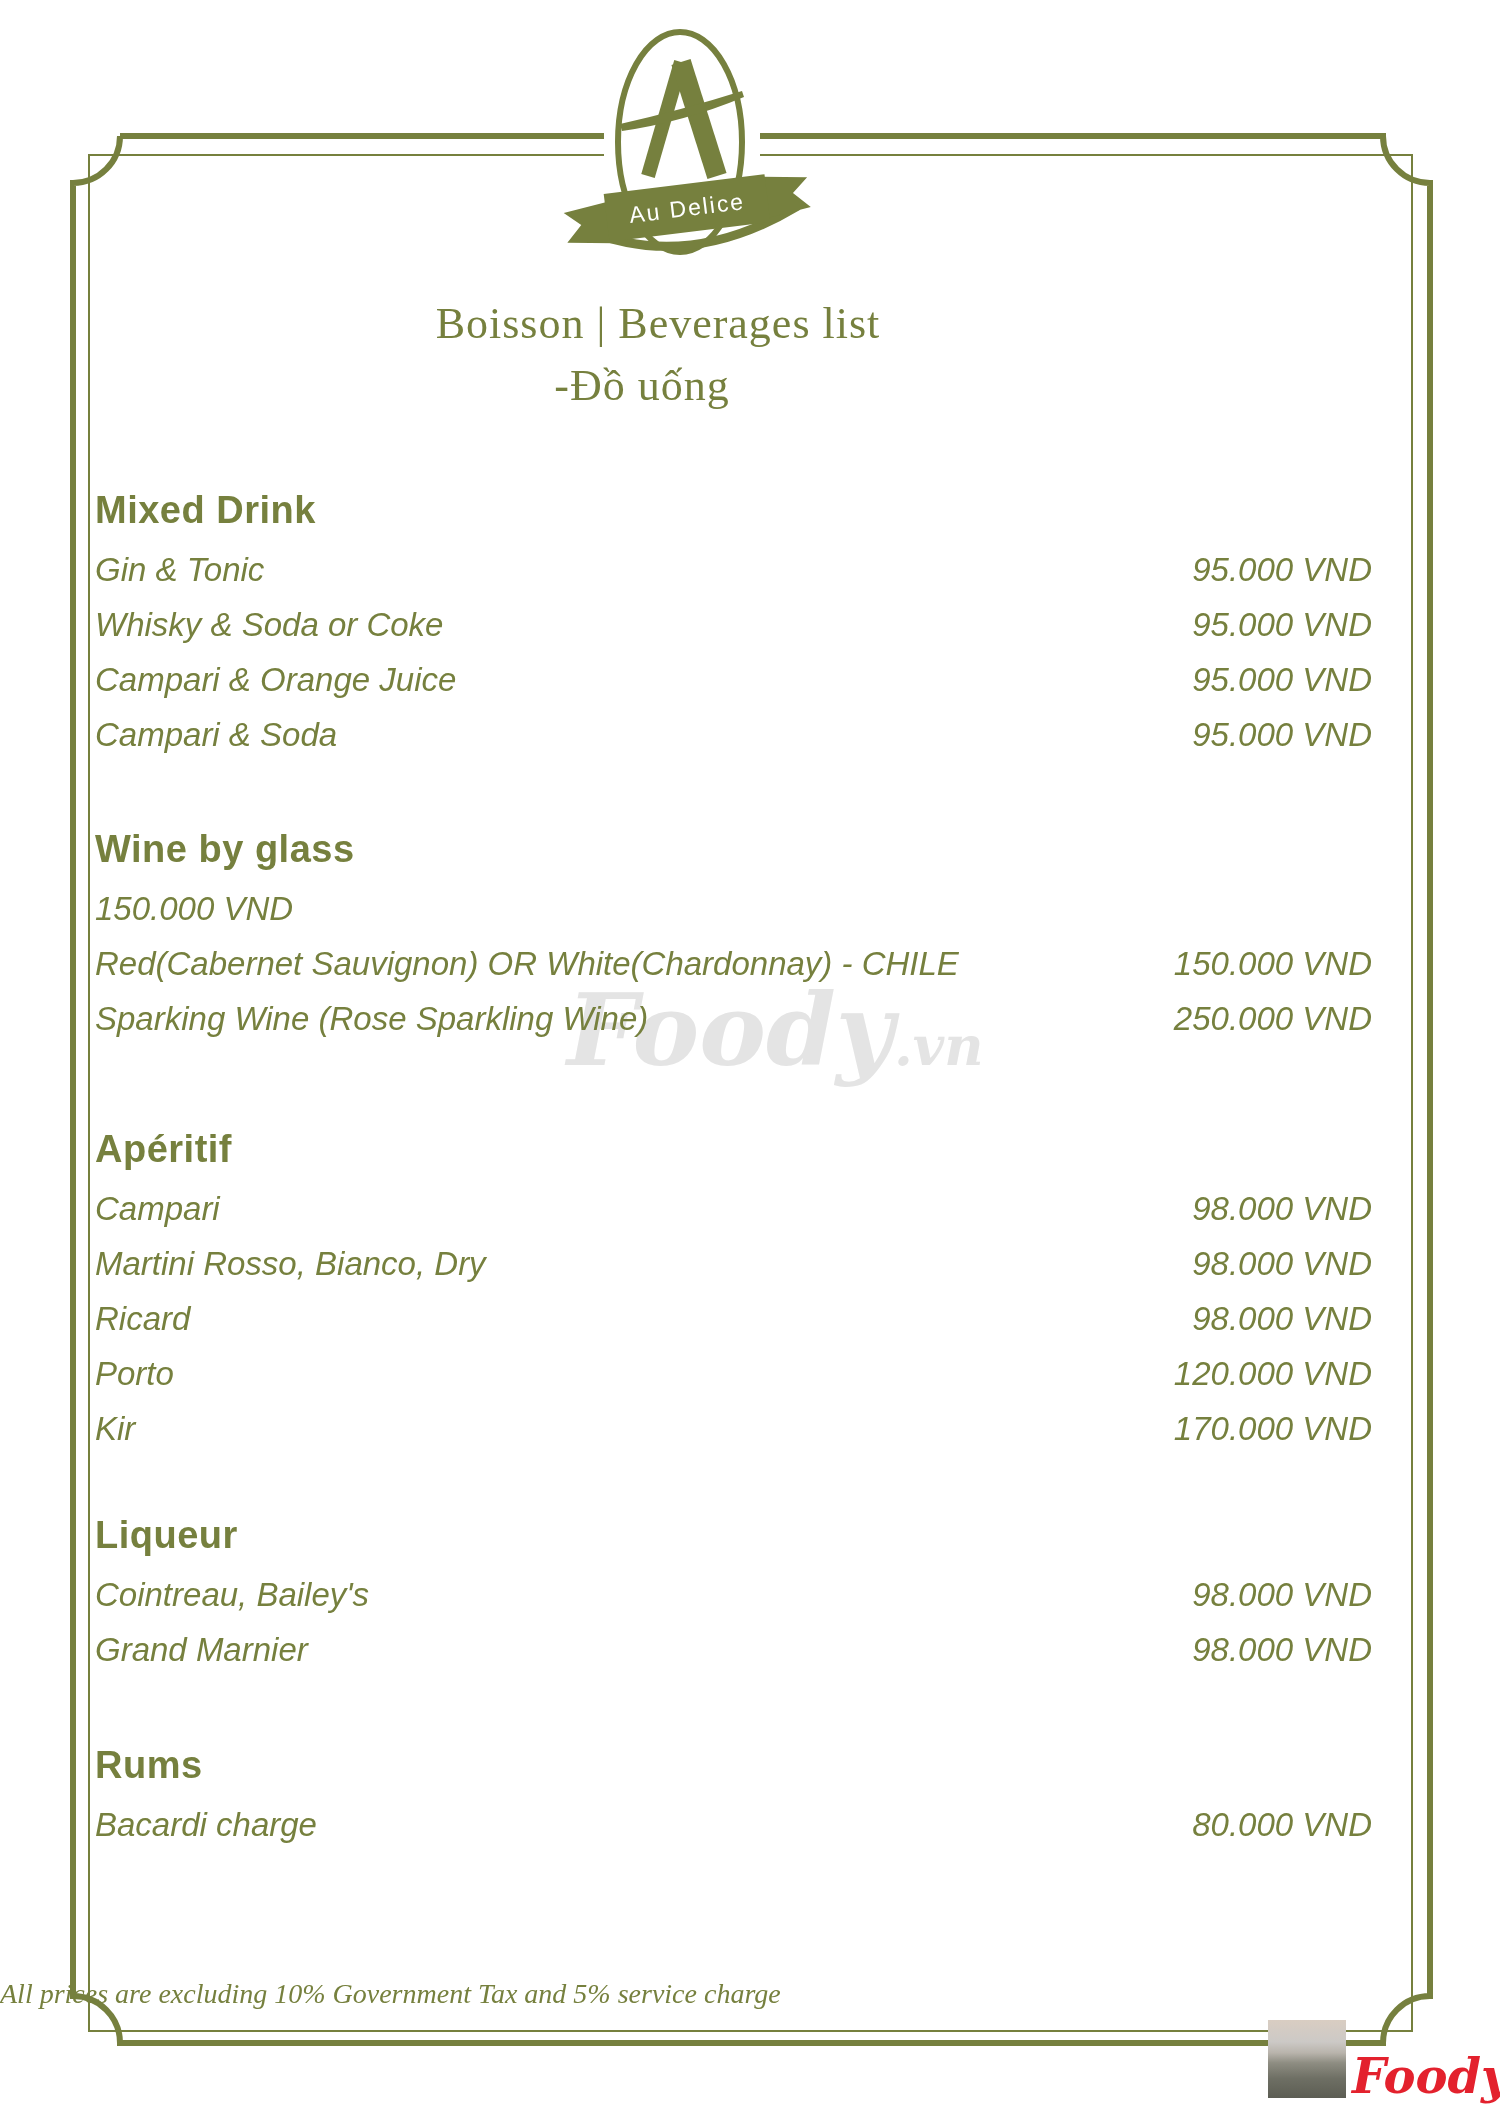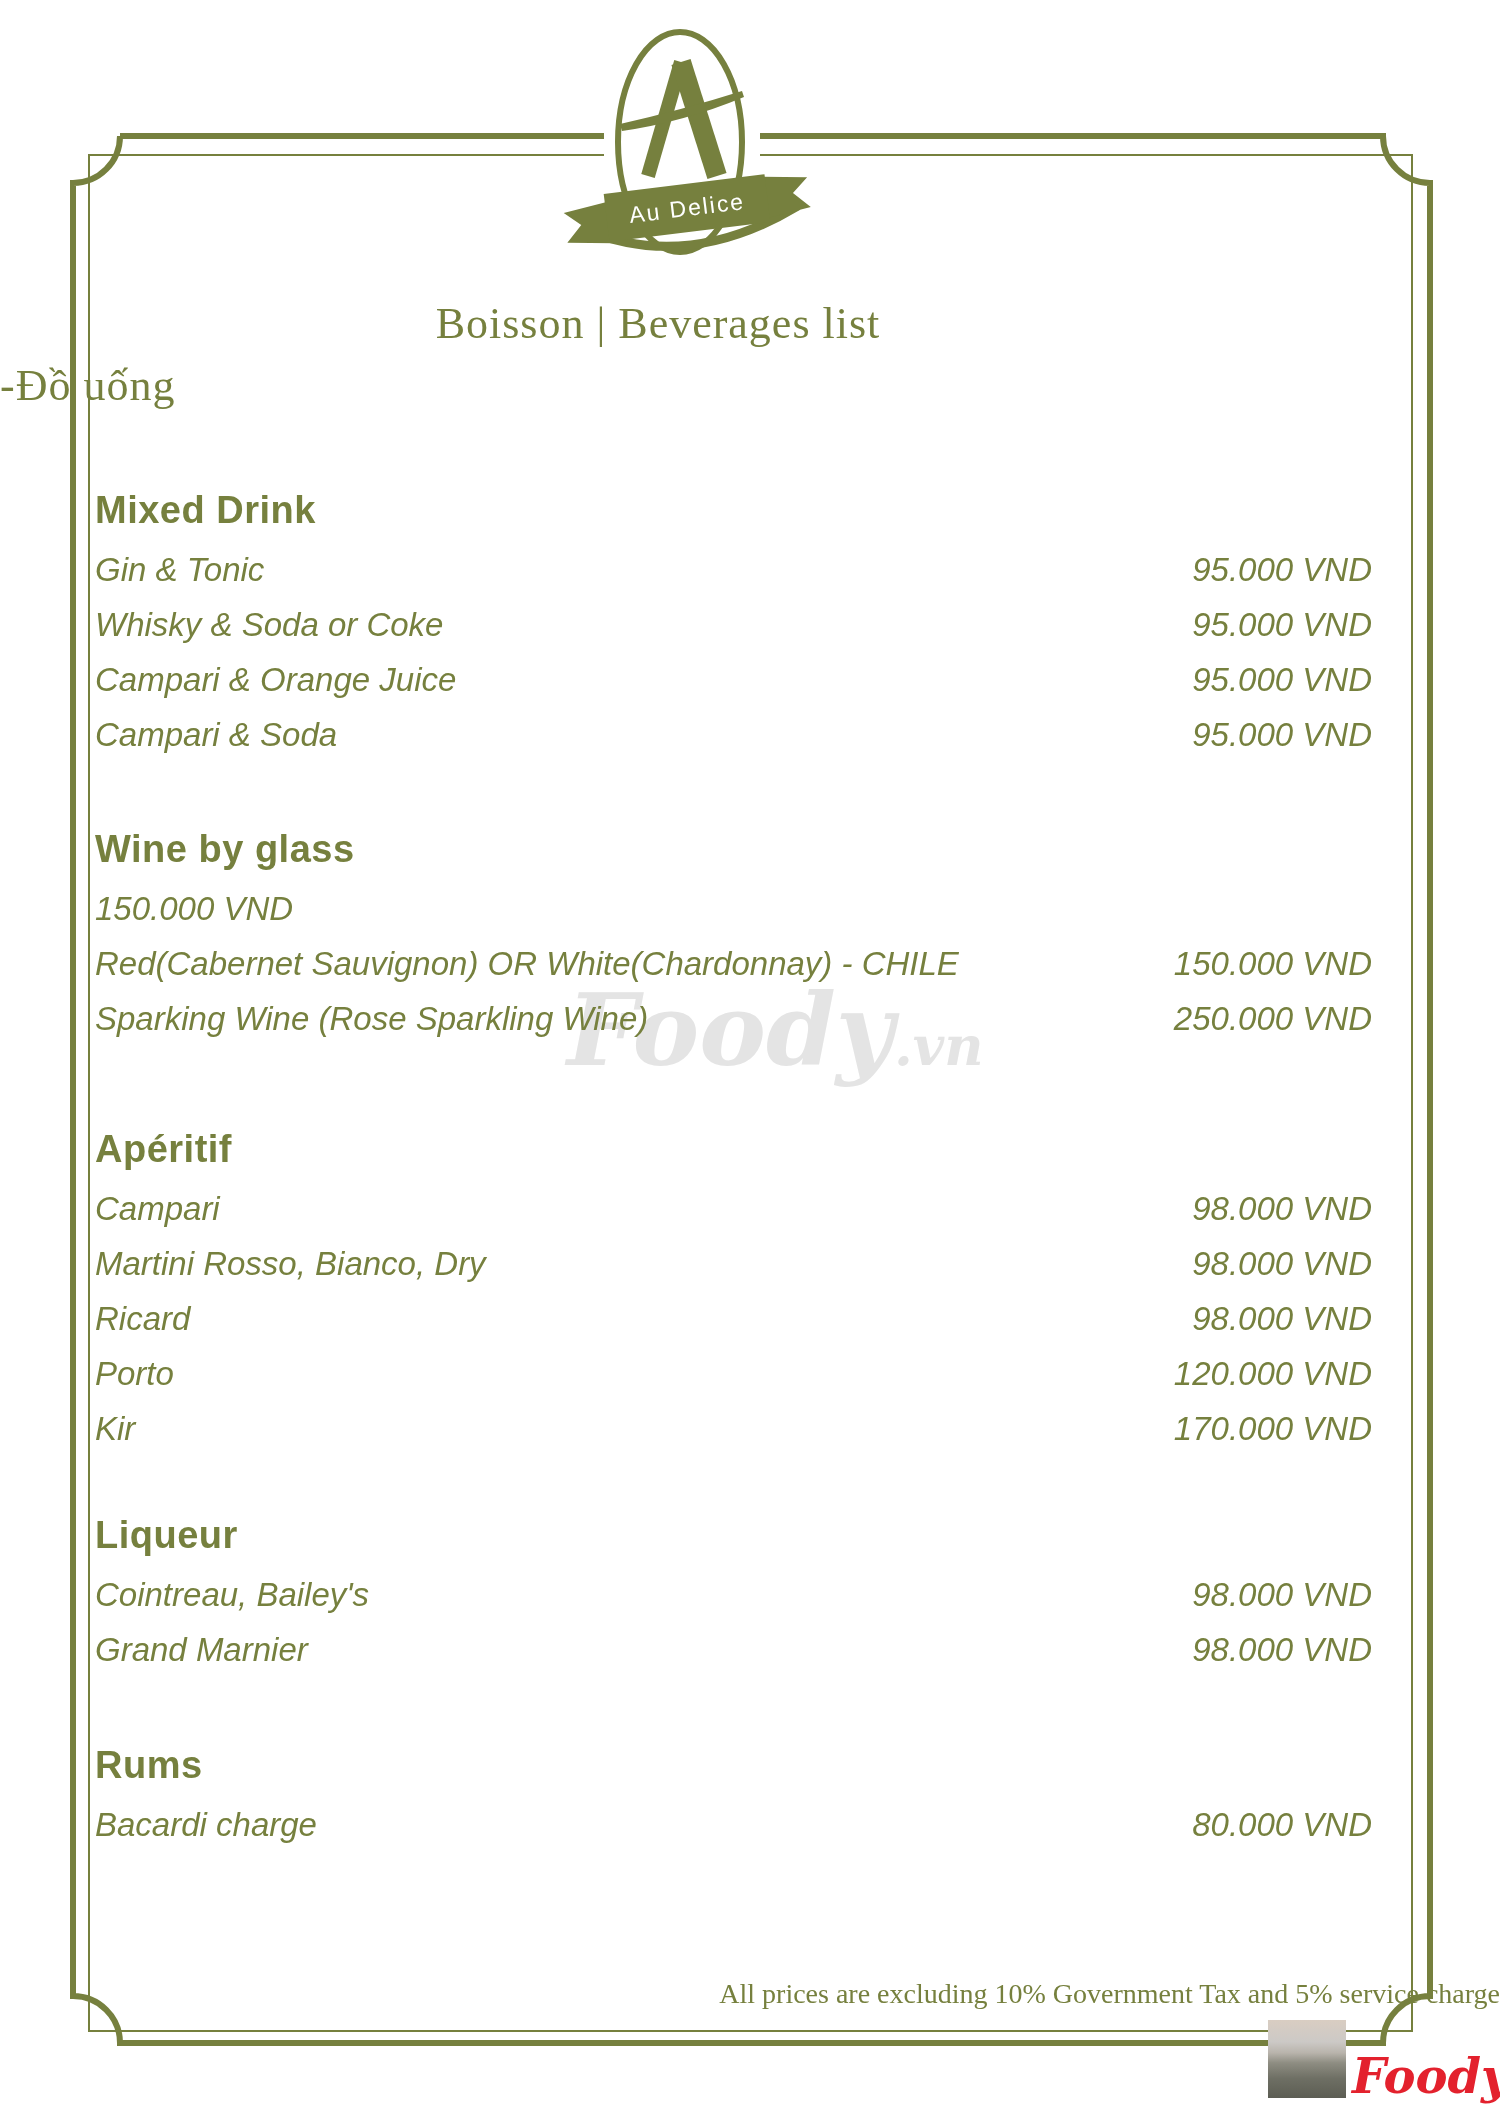--- a/index.html
+++ b/index.html
@@ -13,21 +13,21 @@
     font-family:"Liberation Sans",sans-serif;overflow:hidden;
   }
   .frame-svg{position:absolute;left:0;top:0;z-index:1;}
   
   .title-1{
     position:absolute;top:298px;left:0;width:1316px;text-align:center;
     font-family:"Liberation Serif",serif;font-size:44px;color:var(--olive);
     letter-spacing:1px;z-index:3;
   }
   .title-2{
-    position:absolute;top:360px;left:0;width:1284px;
+    position:absolute;top:360px;left:0;width:1284px;text-align:center;
     font-family:"Liberation Serif",serif;font-size:44px;color:var(--olive);
     letter-spacing:1px;z-index:3;
   }
   
   .menu-section{
     position:absolute;left:7px;width:1500px;box-sizing:border-box;
     padding:0 135px 0 88px;z-index:3;
   }
   .sec-h{
     margin:0 0 14px 0;font-size:38px;font-weight:bold;line-height:46px;
@@ -46,22 +46,22 @@
   #sec-rums{top:1742px;}
   
   .watermark{
     position:absolute;left:567px;top:980px;z-index:2;color:var(--wm);
     font-family:"DejaVu Serif",serif;font-style:italic;font-weight:bold;
     font-size:100px;line-height:100px;white-space:nowrap;
   }
   .watermark .wm-suffix{font-size:54px;}
   
   .footer-note{
-    position:absolute;top:1978px;left:0;width:1500px;text-align:right;
-    font-family:"Liberation Serif",serif;font-size:28px;
+    position:absolute;top:1978px;left:0;width:1500px;text-align:left;
+    font-family:"Liberation Serif",serif;font-style:italic;font-size:28px;
     color:var(--olive);z-index:3;
   }
   
   .photo-thumb{
     position:absolute;left:1268px;top:2020px;width:78px;height:78px;z-index:4;
     background:linear-gradient(180deg,#d9cdc2 0%,#ccc9c6 28%,#b9b4ac 42%,
                #8e8d82 55%,#6e6f64 75%,#5c5d53 100%);
   }
   .foody-logo{
     position:absolute;left:1352px;top:2048px;z-index:4;color:var(--red);

